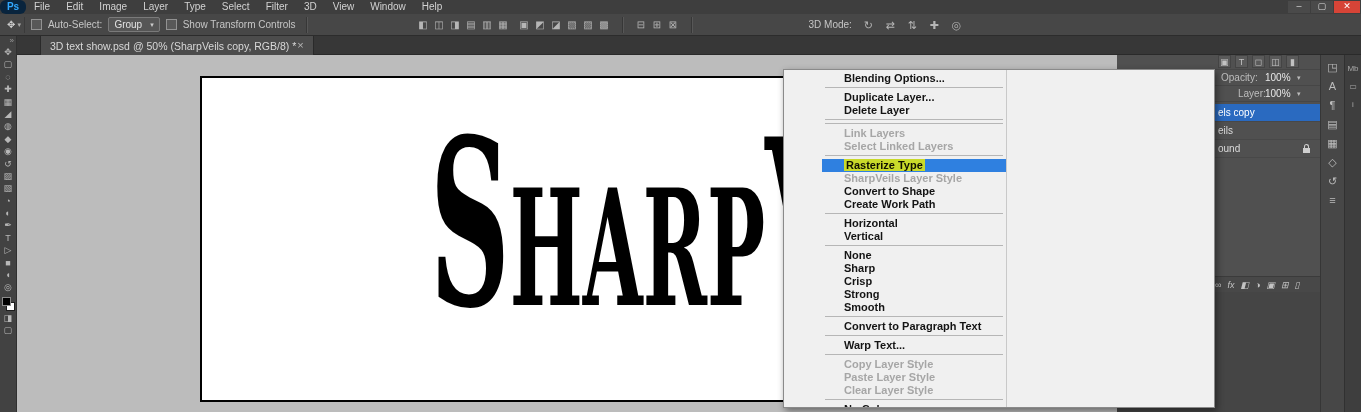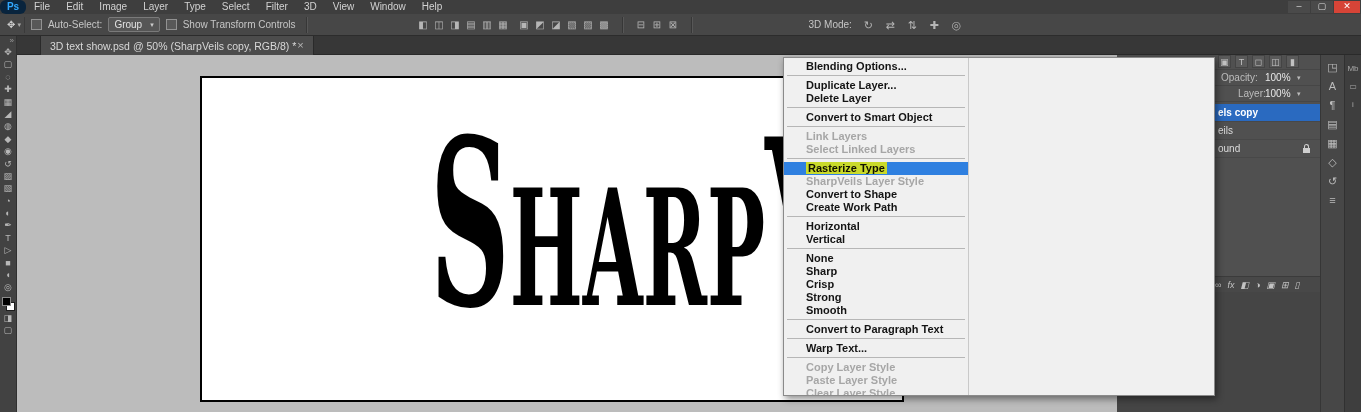--- a/index.html
+++ b/index.html
@@ -75,41 +75,41 @@
   .lp-row3{top:32px;}
   .lp-filter-icons{position:absolute;left:101px;top:1px;display:flex;gap:4px;}
   .f-icon{width:13px;height:13px;line-height:13px;text-align:center;color:#c2c2c2;font-size:9px;
           background:#5a5a5a;border:1px solid #444;box-sizing:border-box;}
   .lp-label{position:absolute;top:2px;font-size:10px;color:#bdbdbd;}
   .lp-value{position:absolute;top:2px;font-size:10px;color:#e8e8e8;}
   .lp-caret{position:absolute;top:4px;font-size:7px;color:#bbb;}
   .layer-rows{position:absolute;left:0;top:50px;width:100%;}
   .layer-row{position:relative;height:17px;border-bottom:1px solid #484848;color:#dcdcdc;
              font-size:10px;line-height:17px;}
-  .layer-row.selected{background:var(--selected_layer_blue);color:#fff;font-weight:bold;}
+  .layer-row.selected{background:var(--selected_layer_blue);color:#fff;}
   .layer-name{position:absolute;left:101px;white-space:nowrap;}
   .lock-icon{position:absolute;right:10px;top:8px;width:7px;height:5px;background:#cfcfcf;}
   .lock-icon::before{content:'';position:absolute;left:1px;top:-4px;width:3px;height:4px;
                      border:1px solid #cfcfcf;border-bottom:none;border-radius:3px 3px 0 0;}
   .lp-bottom{position:absolute;left:0;bottom:0;width:100%;height:16px;background:#484848;
              border-top:1px solid #3b3b3b;box-sizing:border-box;display:flex;align-items:center;
              gap:6px;padding-left:98px;color:#c3c3c3;font-size:9px;}
   .pb-icon{line-height:14px;font-style:italic;}
 
   .right-rail{position:absolute;left:1320px;top:36px;width:24px;height:376px;background:#474747;
               border-left:1px solid #363636;box-sizing:border-box;padding-top:22px;z-index:10;}
   .rail-icon{width:100%;height:19px;text-align:center;line-height:19px;color:#bdbdbd;font-size:11px;}
   .far-rail{position:absolute;left:1344px;top:36px;width:17px;height:376px;background:#3e3e3e;
             border-left:1px solid #313131;box-sizing:border-box;padding-top:24px;z-index:10;}
   .far-icon{width:100%;height:18px;text-align:center;line-height:18px;color:#a8a8a8;font-size:8px;}
 
   
-  .cmenu{position:absolute;left:783px;top:57px;width:432px;height:339px;background:#f0f0f0;
+  .cmenu{position:absolute;left:783px;top:69px;width:432px;height:339px;background:#f0f0f0;
          border:1px solid #8a8a8a;box-sizing:border-box;box-shadow:2px 3px 7px rgba(0,0,0,.45);
-         display:flex;z-index:50;overflow:hidden;}
+         display:flex;z-index:50;overflow:hidden;padding-left:38px;}
   .cmenu-col{padding-top:2px;box-sizing:border-box;}
   .col1{width:185px;border-right:1px solid #c9c9c9;}
   .col2{flex:1;}
   .cmenu-item{height:13px;line-height:13px;padding-left:22px;font-size:11px;font-weight:bold;
               color:#141414;white-space:nowrap;cursor:default;}
   .cmenu-item.disabled{color:#a6a6a6;}
   .cmenu-item.highlighted{background:var(--menu_highlight_blue);}
   .cmenu-item.highlighted .hl{background:var(--menu_highlight_yellow);padding:0 2px;color:#101000;}
   .menu-sep{height:1px;background:#b6b6b6;margin:2px 3px 3px 3px;}
 </style>
@@ -302,21 +302,20 @@
       <div class="far-icon">i</div>
     </div>
 
   <div class="cmenu">
     <div class="cmenu-col col1" id="cmenu-col1">
         <div class="cmenu-item normal">Blending Options...</div>
         <div class="menu-sep"></div>
         <div class="cmenu-item normal">Duplicate Layer...</div>
         <div class="cmenu-item normal">Delete Layer</div>
         <div class="menu-sep"></div>
-        <div class="cmenu-item normal">Convert to Smart Object</div>
         <div class="menu-sep"></div>
         <div class="cmenu-item disabled">Link Layers</div>
         <div class="cmenu-item disabled">Select Linked Layers</div>
         <div class="menu-sep"></div>
         <div class="cmenu-item highlighted"><span class="hl">Rasterize Type</span></div>
         <div class="cmenu-item disabled">SharpVeils Layer Style</div>
         <div class="cmenu-item normal">Convert to Shape</div>
         <div class="cmenu-item normal">Create Work Path</div>
         <div class="menu-sep"></div>
         <div class="cmenu-item normal">Horizontal</div>

